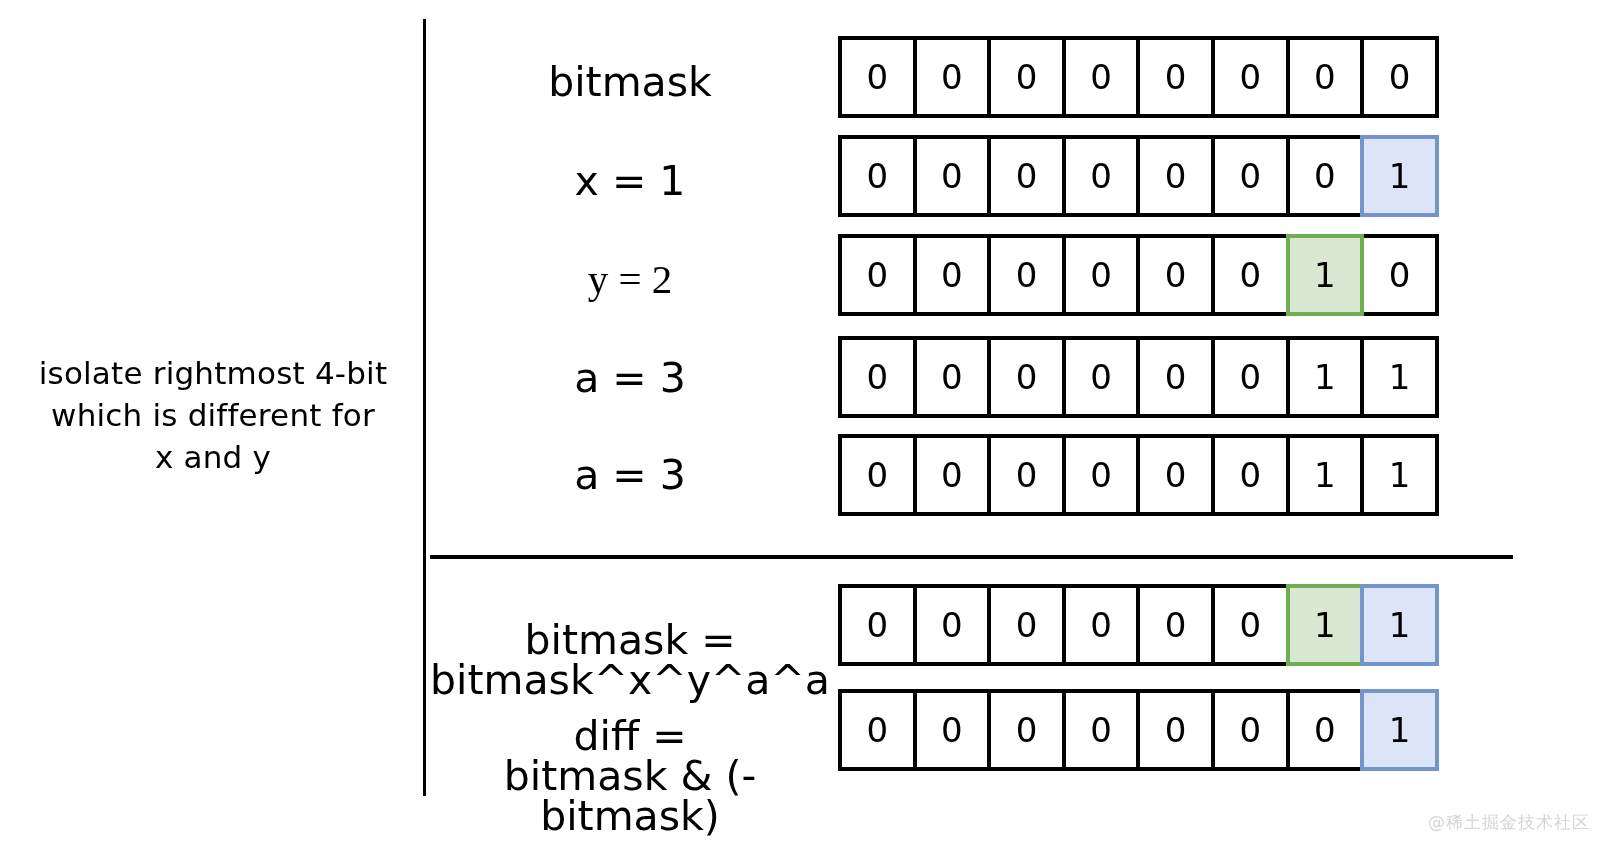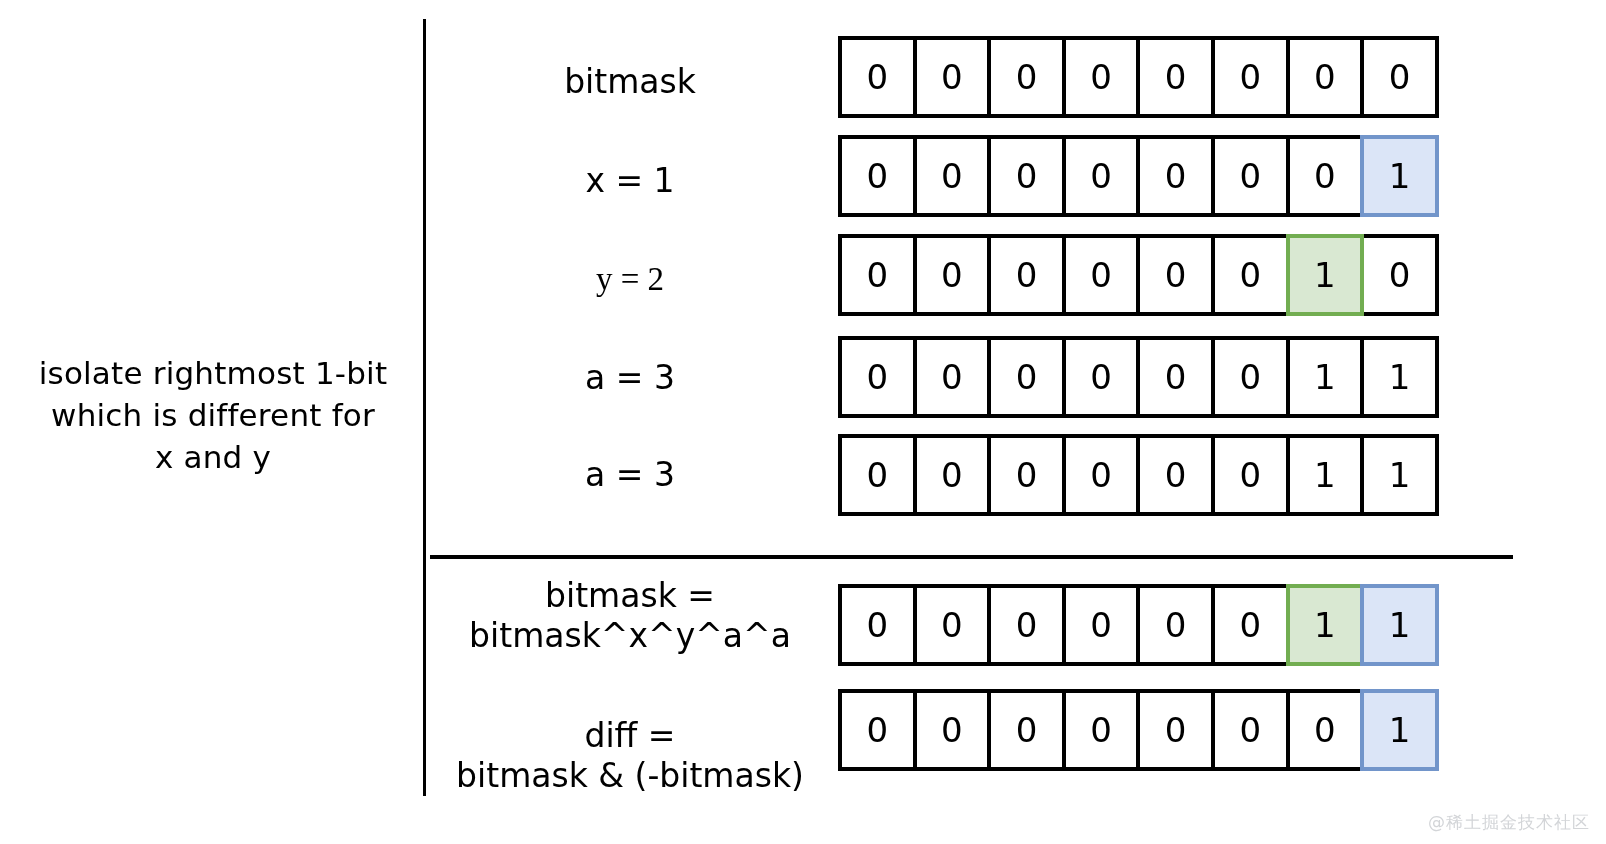--- a/index.html
+++ b/index.html
@@ -48,21 +48,21 @@
     font-size: 31px;
     line-height: 42px;
     letter-spacing: 0.2px;
     white-space: pre-line;
   }
 
   
   .row-label {
     position: absolute;
     text-align: center;
-    font-size: 33px;
+    font-size: 41px;
     line-height: 40px;
     white-space: pre-line;
     left: 430px;
     width: 400px;
   }
 
   
   .bit-row {
     position: absolute;
     left: 838px;
@@ -106,31 +106,31 @@
   }
 </style>
 </head>
 <body>
 
 <div id="canvas">
 
   <div class="vline"></div>
   <div class="hline"></div>
 
-  <div class="explain">isolate rightmost 1-bit
+  <div class="explain">isolate rightmost 4-bit
 which is different for
 x and y</div>
 
   <div id="labels">
       <div class="row-label" style="top: 62px;">bitmask</div>
       <div class="row-label" style="top: 161px; text-align: center;">x = 1</div>
       <div class="row-label" style="top: 259px; font-family: Liberation Serif, serif;">y = 2</div>
       <div class="row-label" style="top: 358px;">a = 3</div>
       <div class="row-label" style="top: 455px;">a = 3</div>
-      <div class="row-label" style="top: 576px;">bitmask =
+      <div class="row-label" style="top: 620px;">bitmask =
 bitmask^x^y^a^a</div>
       <div class="row-label" style="top: 716px;">diff =
 bitmask &amp; (-bitmask)</div>
     </div>
   <div id="rows">
       <div class="bit-row" style="top: 36px;">
         <div class="bit-cell">0</div>
         <div class="bit-cell">0</div>
         <div class="bit-cell">0</div>
         <div class="bit-cell">0</div>

